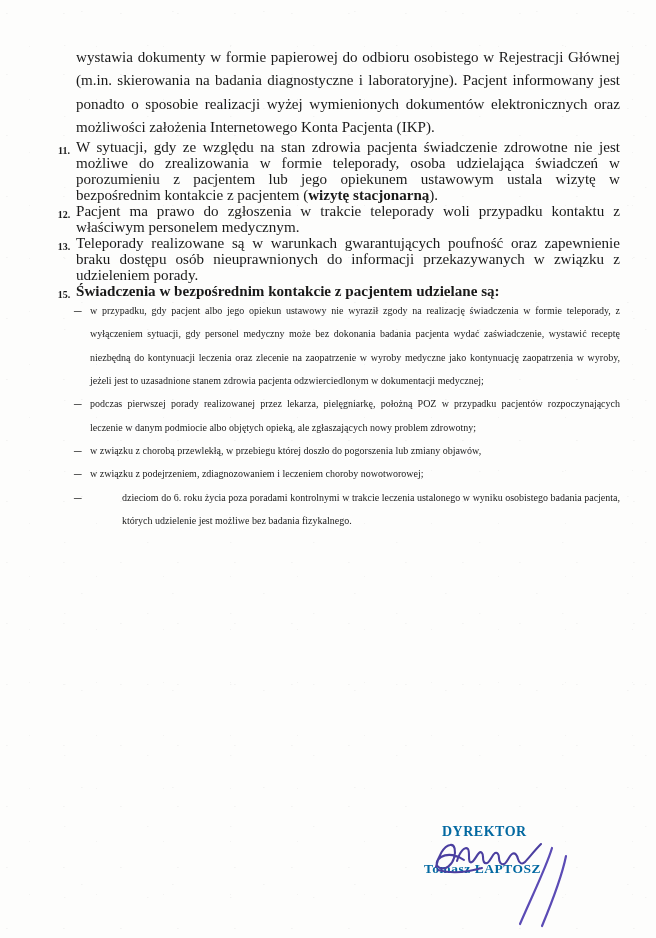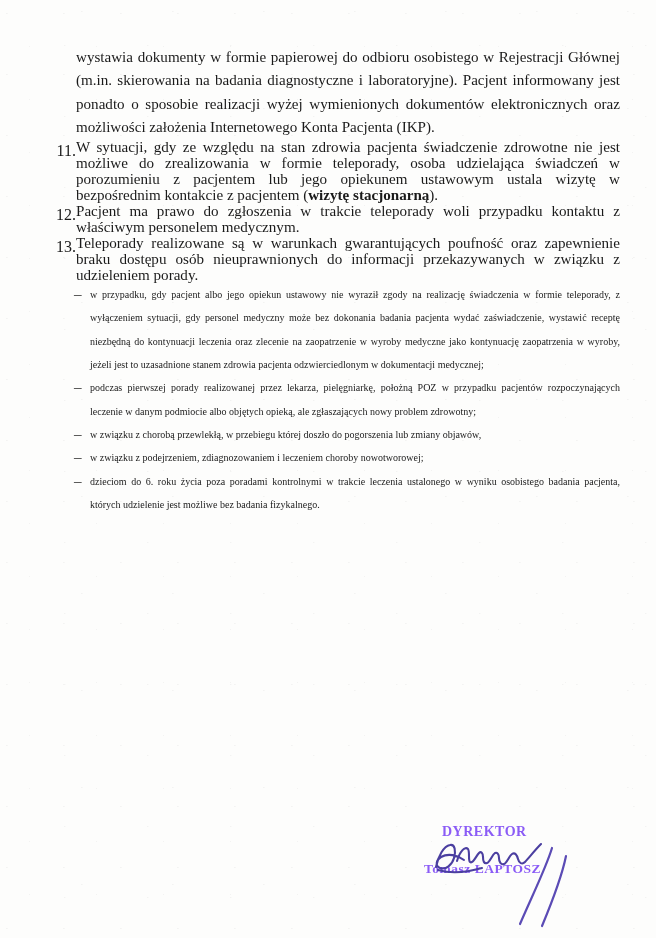--- a/index.html
+++ b/index.html
@@ -42,24 +42,24 @@
   .li {
     position: relative;
     padding-left: 24px;
     margin: 0;
   }
   .li .num {
     position: absolute;
     left: 0;
     top: 0;
     width: 24px;
-    font-weight: normal;
-    font-size: 16px;
-    line-height: 23.3px;
-    text-align: right;
+    font-weight: bold;
+    font-size: 10px;
+    line-height: 23.3px;
+    text-align: center;
     white-space: nowrap;
   }
   .li .body {
     text-align: justify;
     text-justify: inter-word;
     font-size: 15.1px;
     line-height: 16px;
   }
   .li .body.bold {
     font-weight: bold;
@@ -85,35 +85,36 @@
   }
   .dashitem .body {
     text-align: justify;
     text-justify: inter-word;
     font-size: 10px;
     line-height: 23.3px;
   }
   
   .dashitem .body.last-loose {
     text-align: justify;
+    margin-left: 32px;
   }
 
   
   .signature {
     position: absolute;
     left: 424px;
     top: 820px;
     width: 200px;
     height: 112px;
   }
   .stamp-line {
     position: absolute;
     font-family: "Liberation Serif", serif;
     font-weight: bold;
-    color: #8b5cf6;
+    color: #0369a1;
     letter-spacing: 0.5px;
   }
   .stamp-title {
     left: 18px;
     top: 4px;
     font-size: 14px;
   }
   .stamp-name {
     left: 0px;
     top: 41px;
@@ -158,20 +159,24 @@
       <span class="num">12.</span>
       <div class="body">Pacjent ma prawo do zgłoszenia w trakcie teleporady woli przypadku kontaktu z właściwym personelem medycznym.</div>
     </div>
 
     <div class="li">
       <span class="num">13.</span>
       <div class="body">Teleporady realizowane są w warunkach gwarantujących poufność oraz zapewnienie braku dostępu osób nieuprawnionych do informacji przekazywanych w związku z udzieleniem porady.</div>
     </div>
 
 
+    <div class="li">
+      <span class="num">15.</span>
+      <div class="body bold">Świadczenia w bezpośrednim kontakcie z pacjentem udzielane są:</div>
+    </div>
 
     <div class="dash-list">
 
       <div class="dashitem">
         <span class="dash">–</span>
         <div class="body">w przypadku, gdy pacjent albo jego opiekun ustawowy nie wyraził zgody na realizację świadczenia w formie teleporady, z wyłączeniem sytuacji,  gdy personel medyczny może bez dokonania badania pacjenta wydać zaświadczenie, wystawić receptę niezbędną do kontynuacji leczenia oraz zlecenie na zaopatrzenie w wyroby medyczne jako kontynuację zaopatrzenia w wyroby, jeżeli jest to uzasadnione stanem zdrowia pacjenta odzwierciedlonym w dokumentacji medycznej;</div>
       </div>
 
       <div class="dashitem">
         <span class="dash">–</span>

